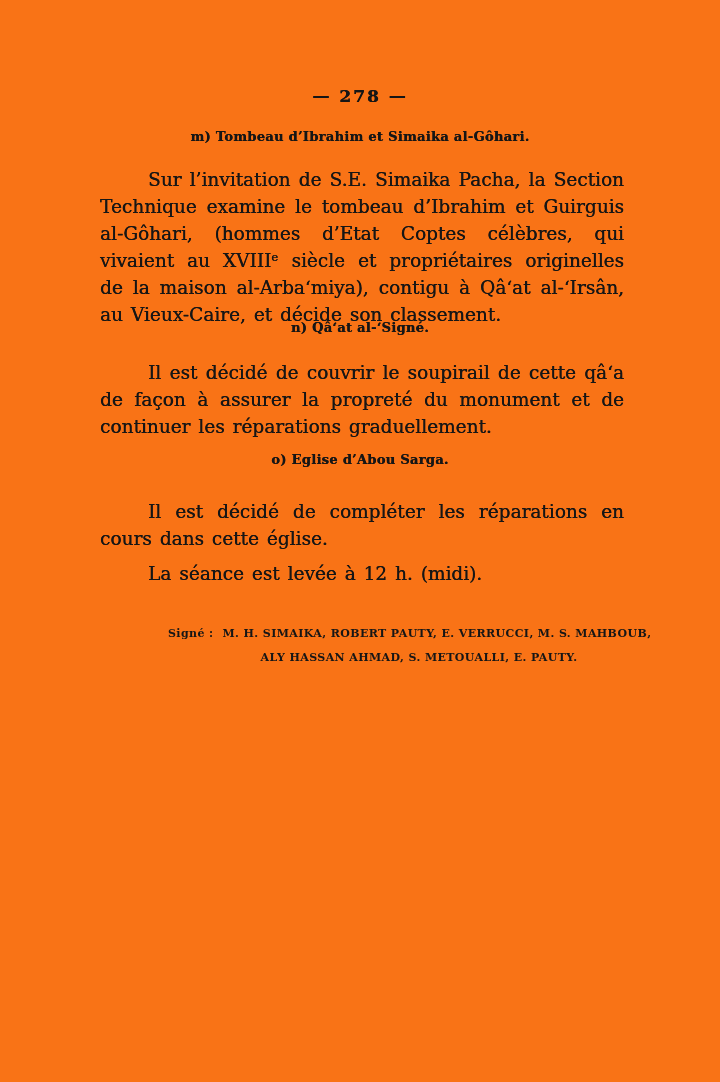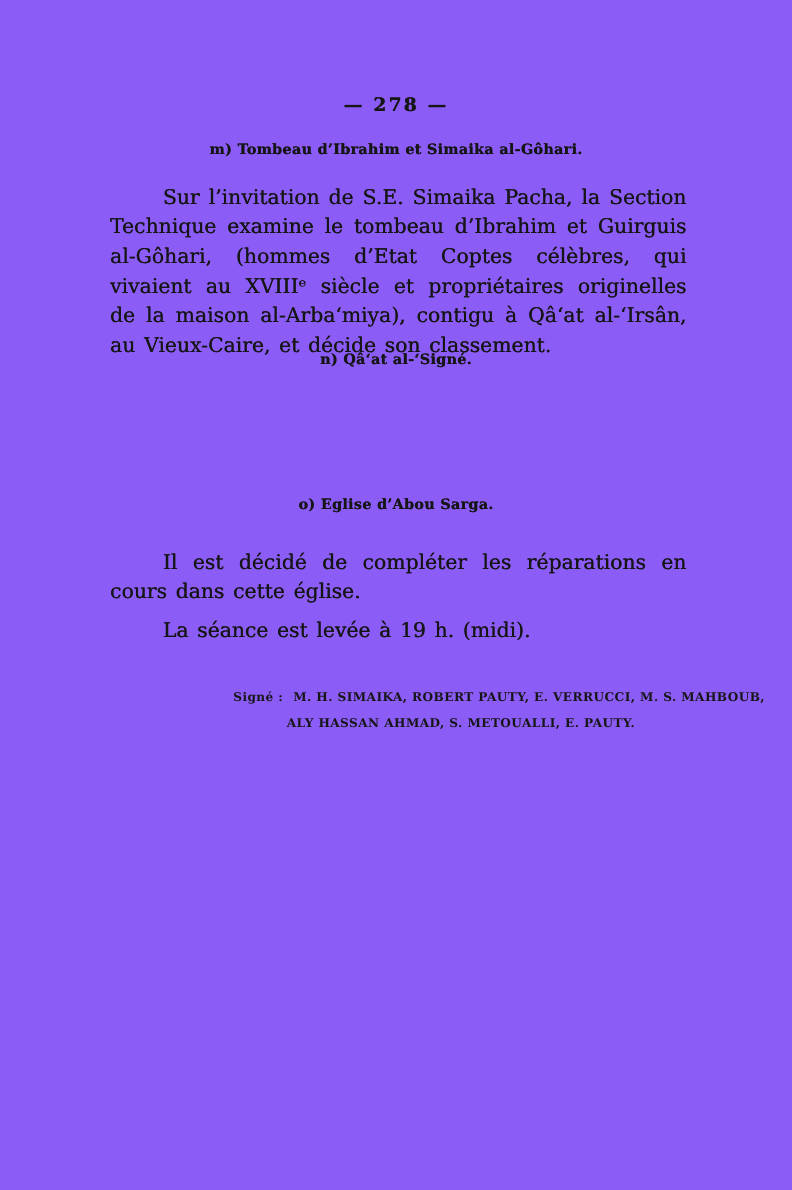--- a/index.html
+++ b/index.html
@@ -5,21 +5,21 @@
   html, body {
     margin: 0;
     padding: 0;
     background: #e9e9e9;
   }
   .page {
     position: relative;
     width: 720px;
     height: 1082px;
     margin: 0 auto;
-    background: #8b5cf6;
+    background: #f97316;
     color: #161616;
     font-family: "DejaVu Serif", "Liberation Serif", serif;
     overflow: hidden;
   }
   .ink {
     text-shadow: 0.3px 0 0 currentColor;
   }
   .page-number {
     position: absolute;
     top: 86px;
@@ -68,47 +68,47 @@
     font-size: 11px;
     font-weight: bold;
     line-height: 24px;
     letter-spacing: 0.4px;
   }
   .sig-row {
     white-space: nowrap;
   }
   .sig-label {
     margin-right: 9px;
-    margin-left: 44px;
   }
   .sig-line2 {
     margin-left: 42px;
     white-space: nowrap;
     text-align: center;
   }
 </style>
 </head>
 <body>
 
 <div class="page">
 
   <div class="page-number ink">— 278 —</div>
 
   <div class="section-heading heading-m ink">m)  Tombeau d’Ibrahim et Simaika al-Gôhari.</div>
 
   <p class="body-par par-m ink">Sur l’invitation de S.E. Simaika Pacha, la Section Technique examine le tombeau d’Ibrahim et Guirguis al-Gôhari, (hommes d’Etat Coptes célèbres, qui vivaient au XVIIIᵉ siècle et propriétaires originelles de la maison al-Arba‘miya), contigu à Qâ‘at al-‘Irsân, au Vieux-Caire, et décide son classement.</p>
 
   <div class="section-heading heading-n ink">n)  Qâ‘at al-‘Signé.</div>
 
+  <p class="body-par par-n ink">Il est décidé de couvrir le soupirail de cette qâ‘a de façon à assurer la propreté du monument et de continuer les réparations graduellement.</p>
 
   <div class="section-heading heading-o ink">o)  Eglise d’Abou Sarga.</div>
 
   <p class="body-par par-o ink">Il est décidé de compléter les réparations en cours dans cette église.</p>
 
-  <p class="body-par closing-line ink">La séance est levée à 19 h. (midi).</p>
+  <p class="body-par closing-line ink">La séance est levée à 12 h. (midi).</p>
 
   <div class="signature">
     <div class="sig-row">
       <span class="sig-label">Signé :</span><span>M. H. SIMAIKA, ROBERT PAUTY, E. VERRUCCI, M. S. MAHBOUB,</span>
     </div>
     <div class="sig-line2">ALY HASSAN AHMAD, S. METOUALLI, E. PAUTY.</div>
   </div>
 
 </div>
 

